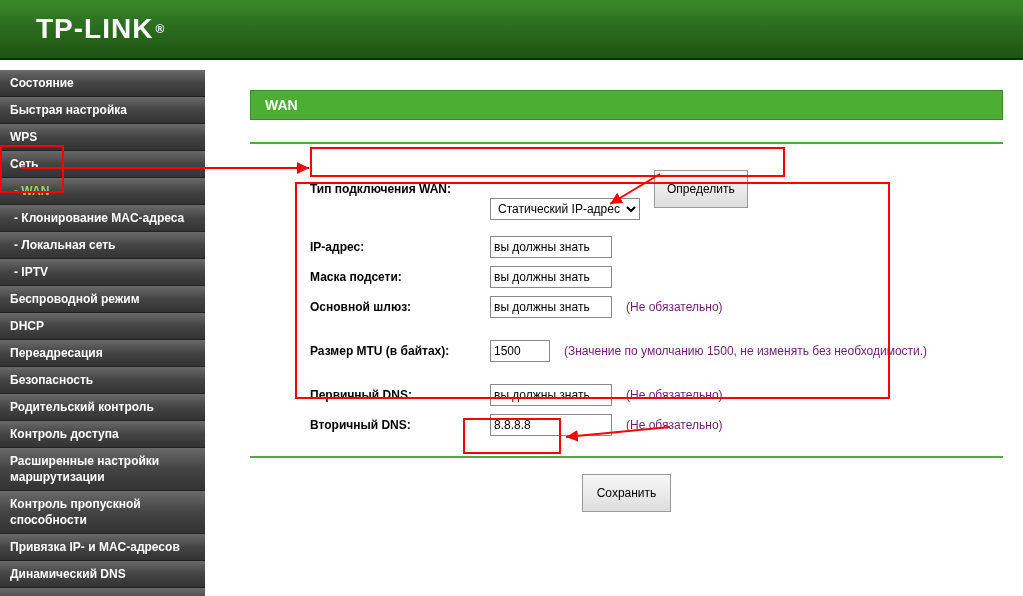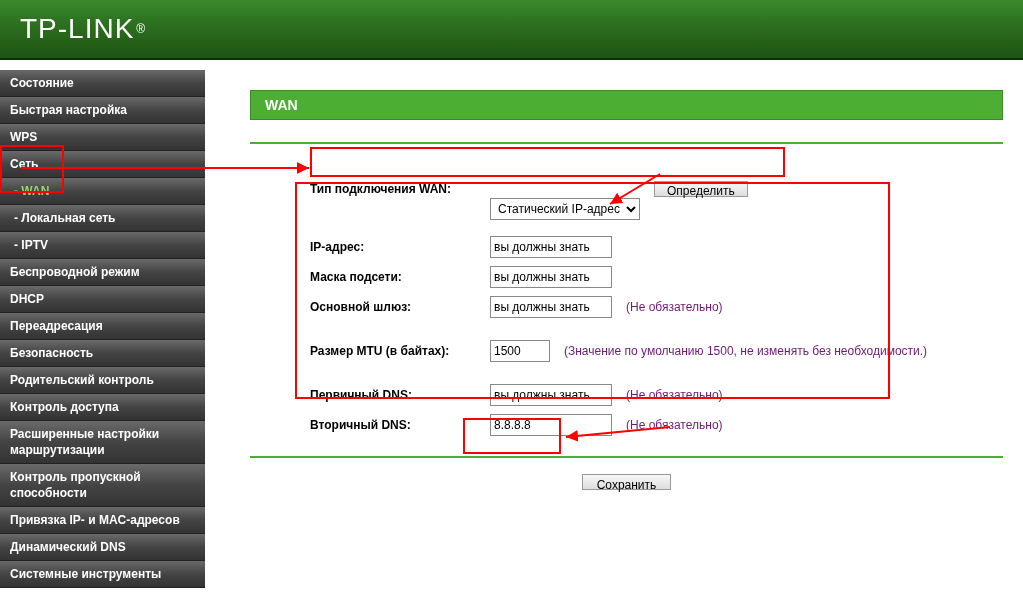--- a/index.html
+++ b/index.html
@@ -15,25 +15,26 @@
     height: 60px;
     background: linear-gradient(to bottom, #3a8a2a 0%, #2d7020 40%, #1e5412 100%);
     display: flex;
     align-items: center;
     padding-left: 20px;
     border-bottom: 2px solid #0d3006;
   }
   .logo {
     color: #fff;
     font-size: 28px;
-    font-weight: normal;
+    font-weight: bold;
     letter-spacing: 1px;
     display:flex;
     align-items:center;
     font-family: Arial, sans-serif;
+    margin-left: 16px;
   }
   .logo-reg { font-size:12px; vertical-align: top; margin-left:2px;}
   .layout { display: flex; height: calc(596px - 60px); }
   .sidebar {
     width: 205px;
     background: #fff;
     padding-top: 10px;
   }
   .menu-item {
     background: linear-gradient(to bottom, #6a6a6a 0%, #444 50%, #333 100%);
@@ -96,21 +97,21 @@
   .row select { width: 150px; height:22px;margin-top:40px;}
   .row input[type=text] { width: 122px; height:22px;}
   .row .note {
     color: #701a75;
     font-size: 12px;
     margin-left: 14px;
   }
   .btn {
     font-size: 12px;
     padding: 2px 10px;
-    height: 16px;
+    height: 38px;
     background: linear-gradient(to bottom,#f8f8f8,#ddd);
     border: 1px solid #999;
     cursor: pointer;
     text-align: right;
   }
   .btn-detect { margin-left: 14px; padding: 2px 12px;}
   .save-row { text-align:center; margin-top:0px;}
   .inner-fields { margin-top: 16px;}
   .gap { height: 14px;}
   
@@ -138,20 +139,21 @@
   </div>
 </div>
 
 <div class="layout">
   <div class="sidebar" id="sidebar">
       <div class="menu-item">Состояние</div>
       <div class="menu-item">Быстрая настройка</div>
       <div class="menu-item">WPS</div>
       <div class="menu-item">Сеть</div>
       <div class="menu-item sub active-sub">- WAN</div>
+      <div class="menu-item sub">- Клонирование MAC-адреса</div>
       <div class="menu-item sub">- Локальная сеть</div>
       <div class="menu-item sub">- IPTV</div>
       <div class="menu-item">Беспроводной режим</div>
       <div class="menu-item">DHCP</div>
       <div class="menu-item">Переадресация</div>
       <div class="menu-item">Безопасность</div>
       <div class="menu-item">Родительский контроль</div>
       <div class="menu-item">Контроль доступа</div>
       <div class="menu-item">Расширенные настройки маршрутизации</div>
       <div class="menu-item">Контроль пропускной способности</div>

